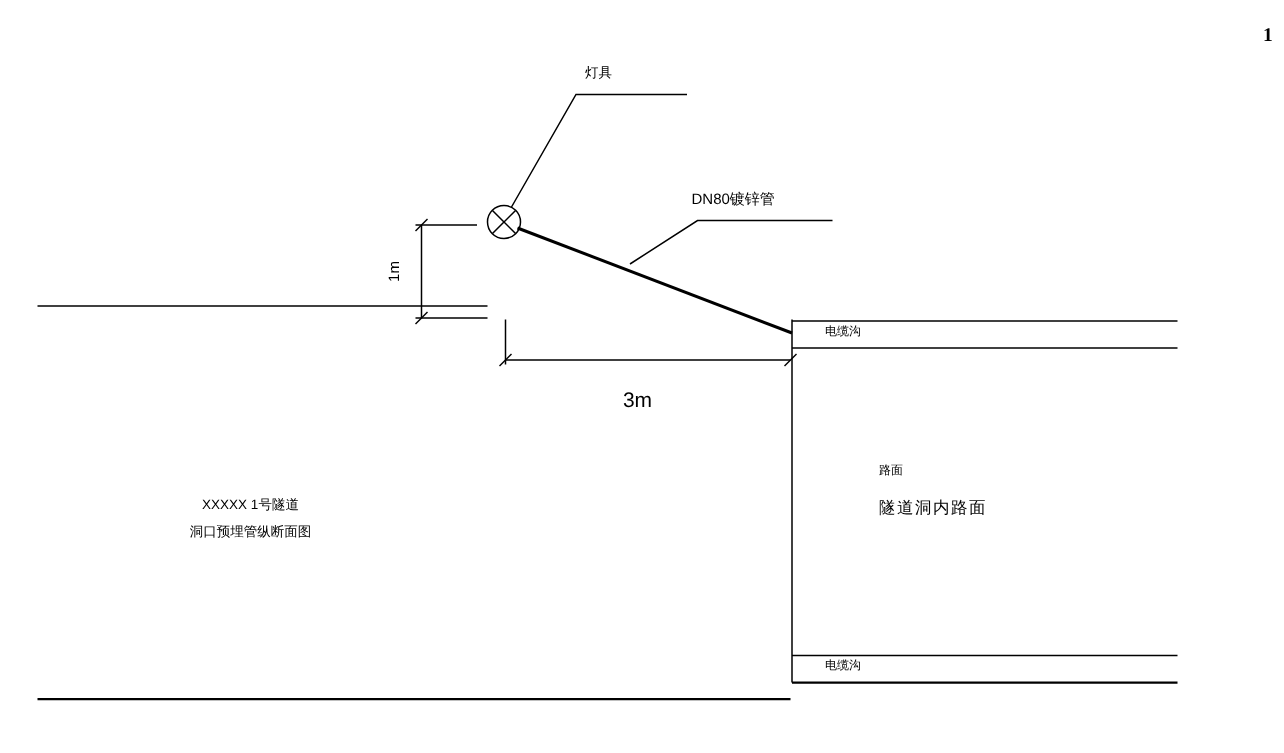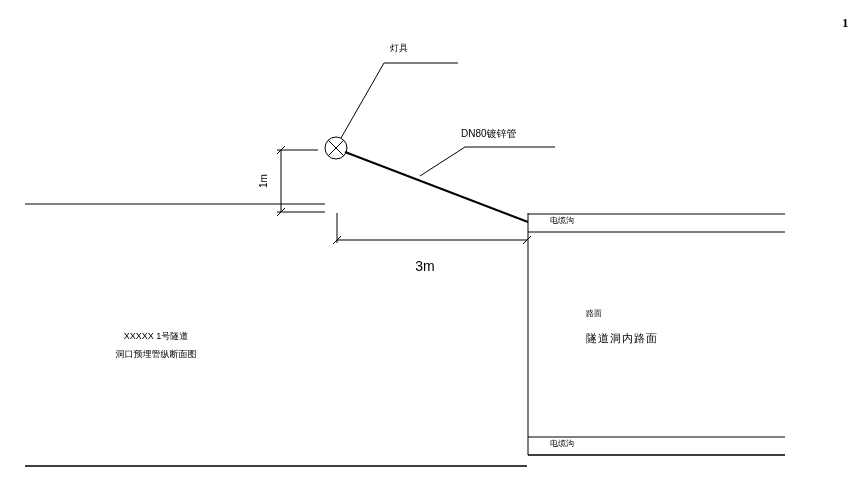--- a/index.html
+++ b/index.html
@@ -22,21 +22,21 @@
   }
   .lbl-dim-h{left:395px;top:225px;width:60px;text-align:center;font-size:14px;margin-top:34px;}
   .lbl-trench-top{left:550px;top:217px;font-size:8px;}
   .lbl-trench-bottom{left:550px;top:440px;font-size:8px;}
   .right-title{
     position:absolute;left:586px;top:308px;width:140px;text-align:left;
   }
   .right-title .small{font-size:8px;display:block;margin-bottom:12px;}
   .right-title .big{font-size:11px;font-weight:normal;display:block;letter-spacing:1px;}
   .left-title{
-    position:absolute;left:94px;top:330px;width:124px;text-align:center;
+    position:absolute;left:105px;top:330px;width:124px;text-align:center;
   }
   .left-title .l1{font-size:9px;display:block;margin-bottom:5px;}
   .left-title .l2{font-size:9px;font-weight:normal;display:block;}
   .corner-mark{
     left:842px;top:16px;font-size:13px;font-weight:bold;
     font-family:"Liberation Serif","DejaVu Serif",serif;
   }
 </style>
 </head>
 <body>

